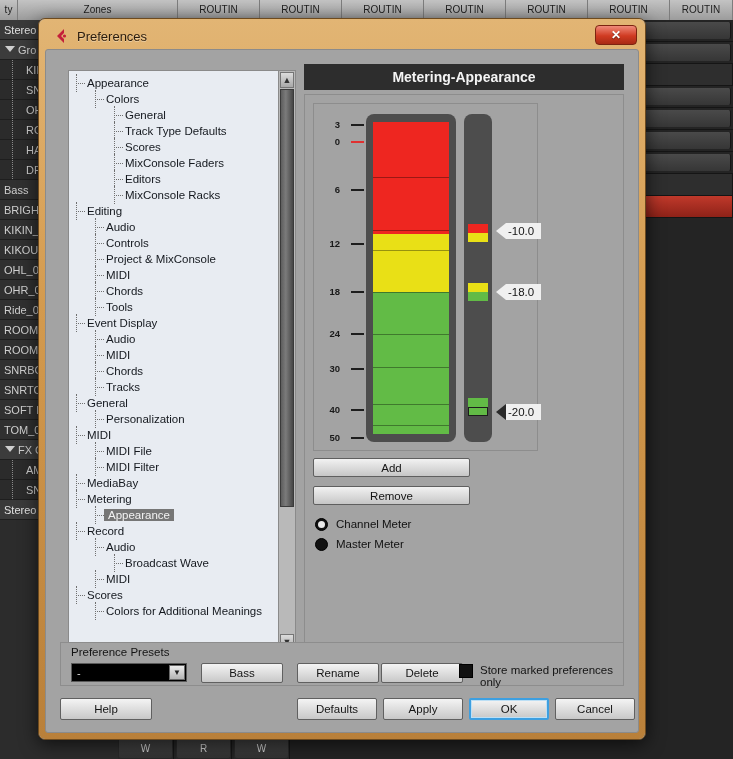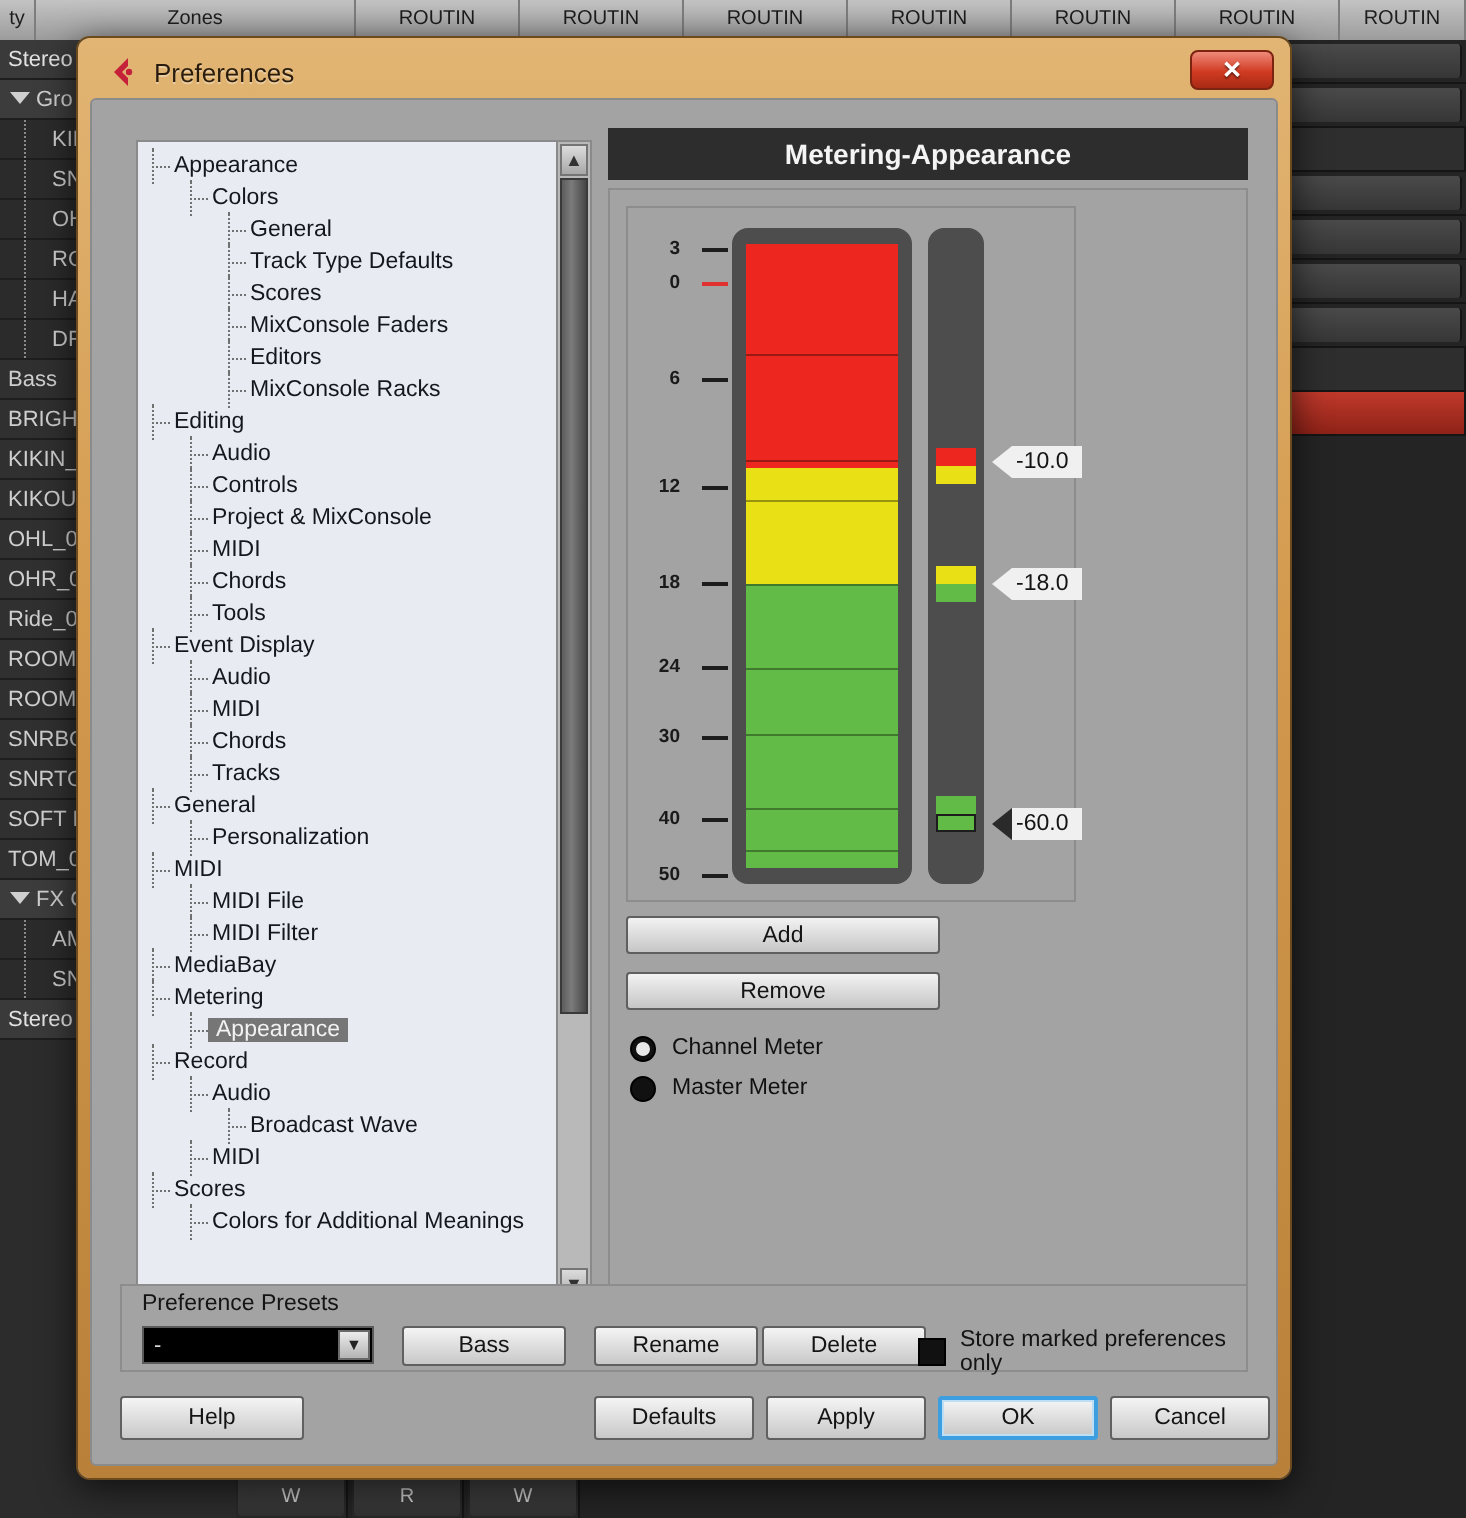--- a/index.html
+++ b/index.html
@@ -311,21 +311,21 @@
   }
   .pbtn {
     position: absolute; top: 20px; height: 20px; width: 82px;
     background: linear-gradient(#f4f4f4,#c8c8c8);
     border: 1px solid #606060; border-radius: 2px;
     font-size: 11.5px; color: #141414;
     display: flex; align-items: center; justify-content: center;
   }
   .chkrow {
     position: absolute; top: 21px; left: 398px;
-    display: flex; align-items: center; font-size: 11.5px; color: #141414;
+    display: flex; font-size: 11.5px; color: #141414;
   }
   .chk {
     width: 14px; height: 14px; background: #111; border: 1px solid #000;
     margin-right: 7px; flex: none;
   }
 
   
   .actionbar {
     position: absolute; left: 0; right: 0; bottom: 0; height: 44px;
   }
@@ -625,21 +625,21 @@
           <div class="callout" style="top: 116.24px;">
                 <div class="arrow"></div>
                 <div class="lbl">-10.0</div>
               </div>
               <div class="callout" style="top: 176.92px;">
                 <div class="arrow"></div>
                 <div class="lbl">-18.0</div>
               </div>
               <div class="callout dark" style="top: 296.64px;">
                 <div class="arrow"></div>
-                <div class="lbl">-60.0</div>
+                <div class="lbl">-20.0</div>
               </div>
             </div>
 
           <div class="panel-btn" style="top:363px">Add</div>
           <div class="panel-btn" style="top:391px">Remove</div>
 
           <div class="radio-row" style="top:420px">
             <span class="radio on"></span>
             <span>Channel Meter</span>
           </div>

